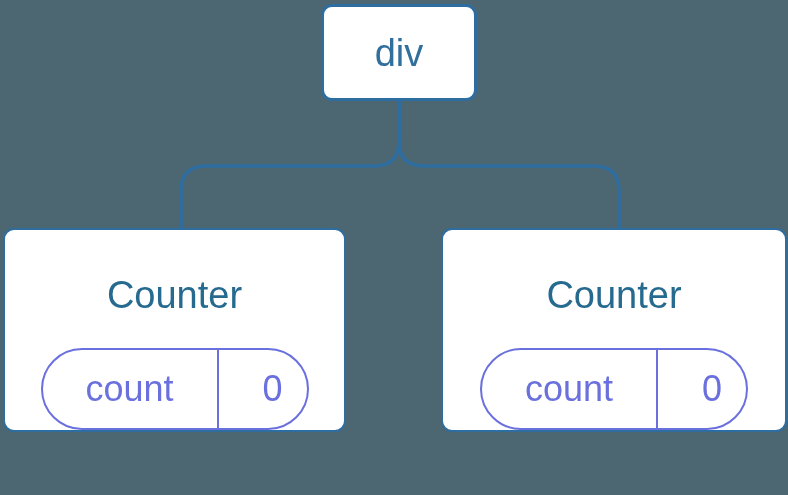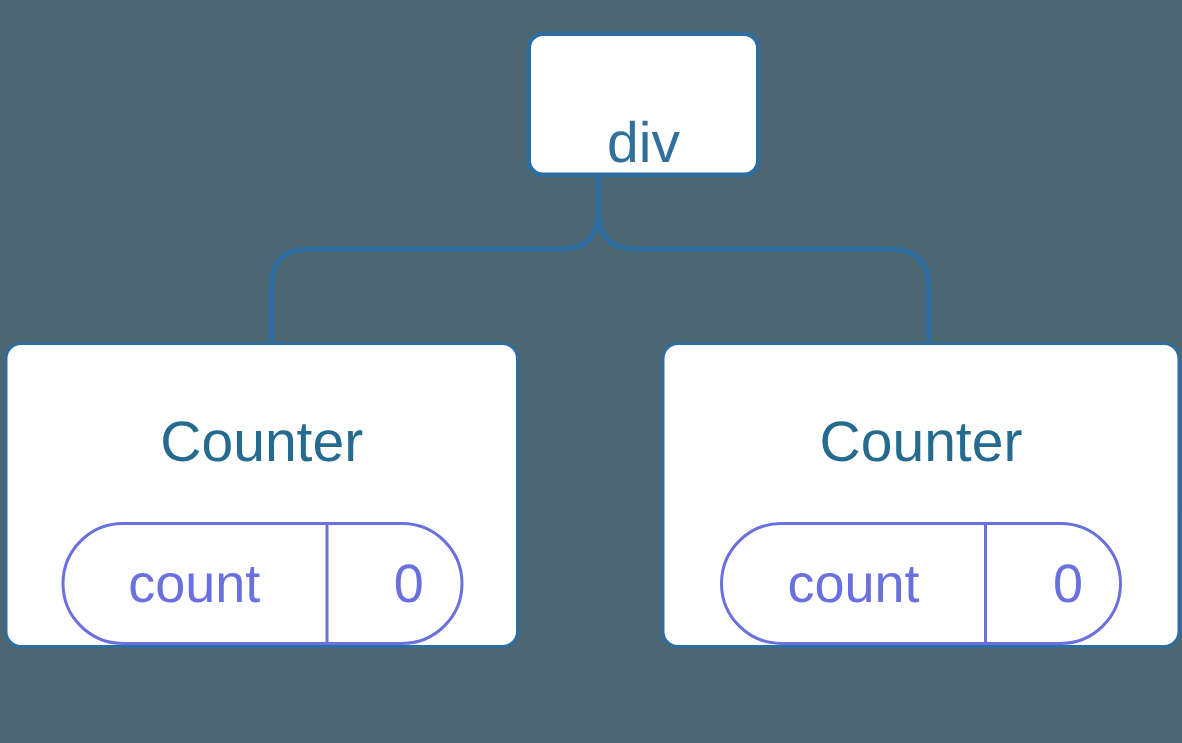--- a/index.html
+++ b/index.html
@@ -22,26 +22,26 @@
     position:absolute;left:0;top:0;width:788px;height:495px;
   }
   .conn{
     fill:none;
     stroke:var(--blue);
     stroke-width:3.5;
     stroke-linecap:round;
   }
   .root-node{
     position:absolute;
-    left:321px;top:21px;width:156px;height:97px;
+    left:321px;top:4px;width:156px;height:97px;
     box-sizing:border-box;
     background:var(--card-bg);
     border:3px solid var(--blue);
     border-radius:11px;
-    display:flex;align-items:flex-end;justify-content:center;margin-left:30px;
+    display:flex;align-items:center;justify-content:center;
   }
   .root-label{
     color:var(--root-text);
     font-size:38px;
     font-weight:500;
     line-height:1;
   }
   .card{
     position:absolute;
     top:228px;height:204px;

